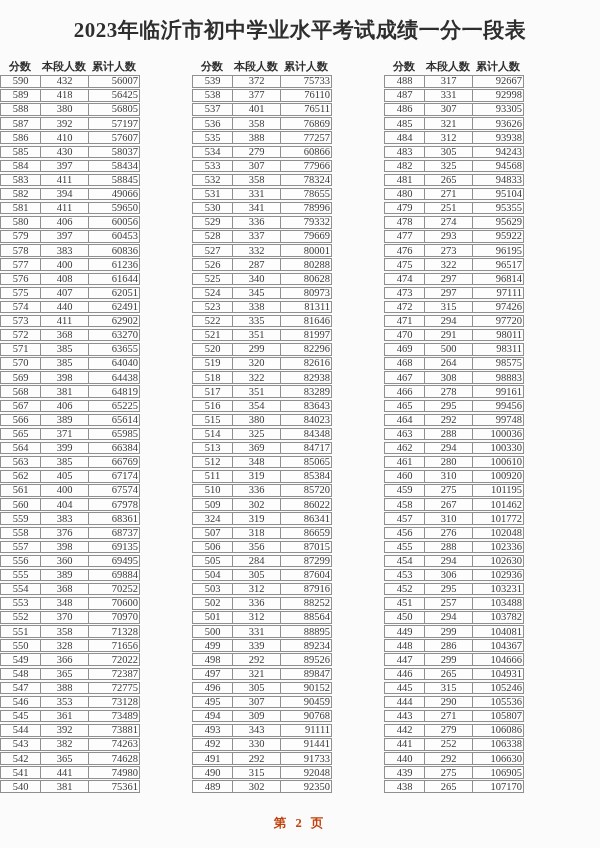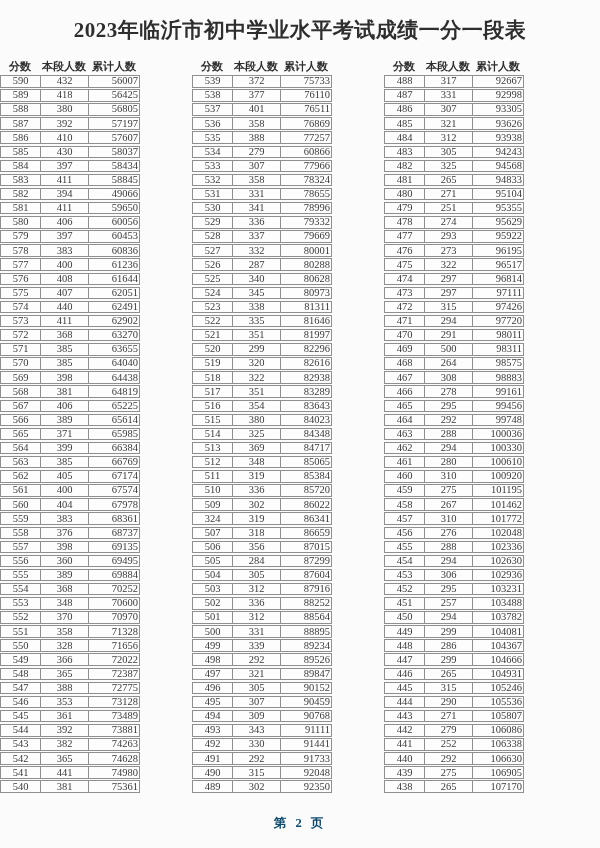--- a/index.html
+++ b/index.html
@@ -64,21 +64,21 @@
   .c0,.c1{border-right:1px solid #8f8f8f;}
   .c2{justify-content:flex-end;padding-right:3px;}
   .footer{
     position:absolute;
     left:0;right:0;
     bottom:16px;
     text-align:center;
     font-size:12.5px;
     font-weight:bold;
     letter-spacing:3px;
-    color:#0c4a6e;
+    color:#c2410c;
   }
 </style>
 </head>
 <body>
 
 <div class="page">
   <h1 class="title">2023年临沂市初中学业水平考试成绩一分一段表</h1>
 
   <div class="tables">
     <section class="score-table">

